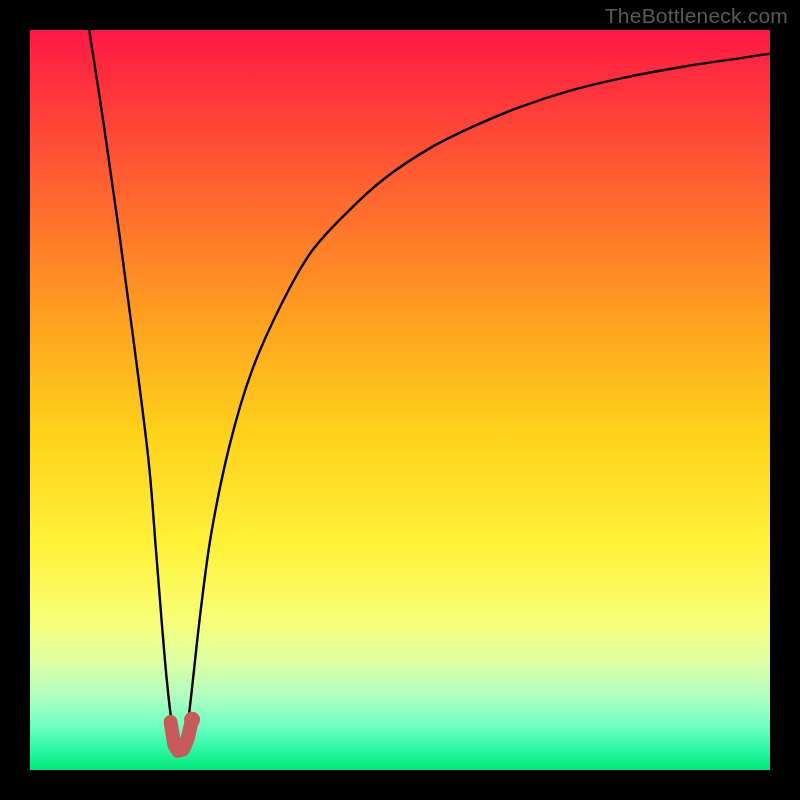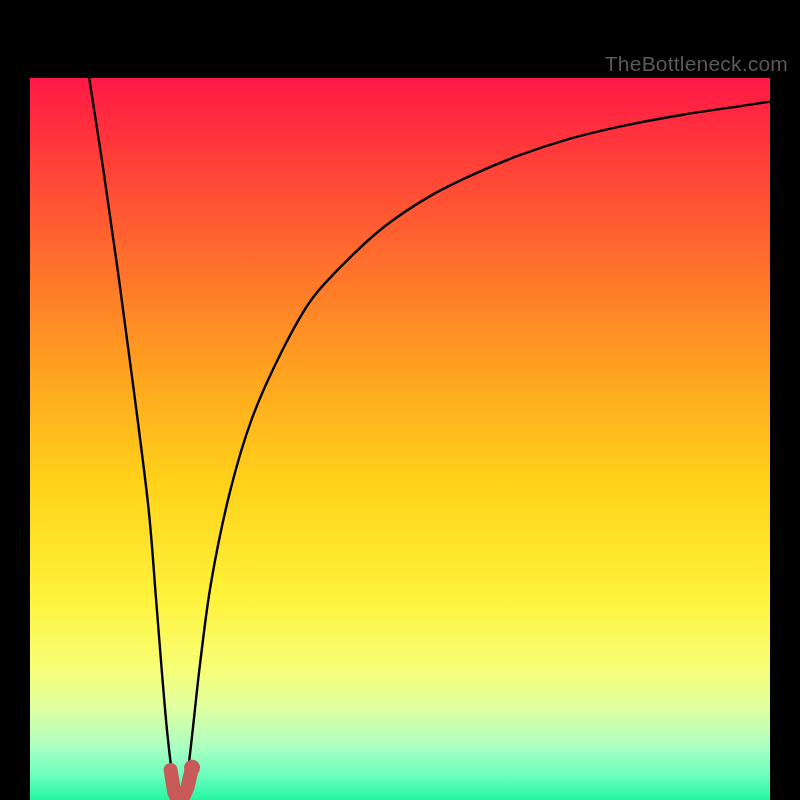--- a/index.html
+++ b/index.html
@@ -8,21 +8,20 @@
     width: 800px;
     height: 800px;
     overflow: hidden;
     background: #000;
     font-family: Arial, Helvetica, sans-serif;
   }
   .frame {
     position: absolute;
     inset: 0;
     background: #000;
-    margin-top: 48px;
   }
   .plot-area {
     position: absolute;
     left: 30px;
     top: 30px;
     width: 740px;
     height: 740px;
     overflow: hidden;
   }
   .gradient-bg {

